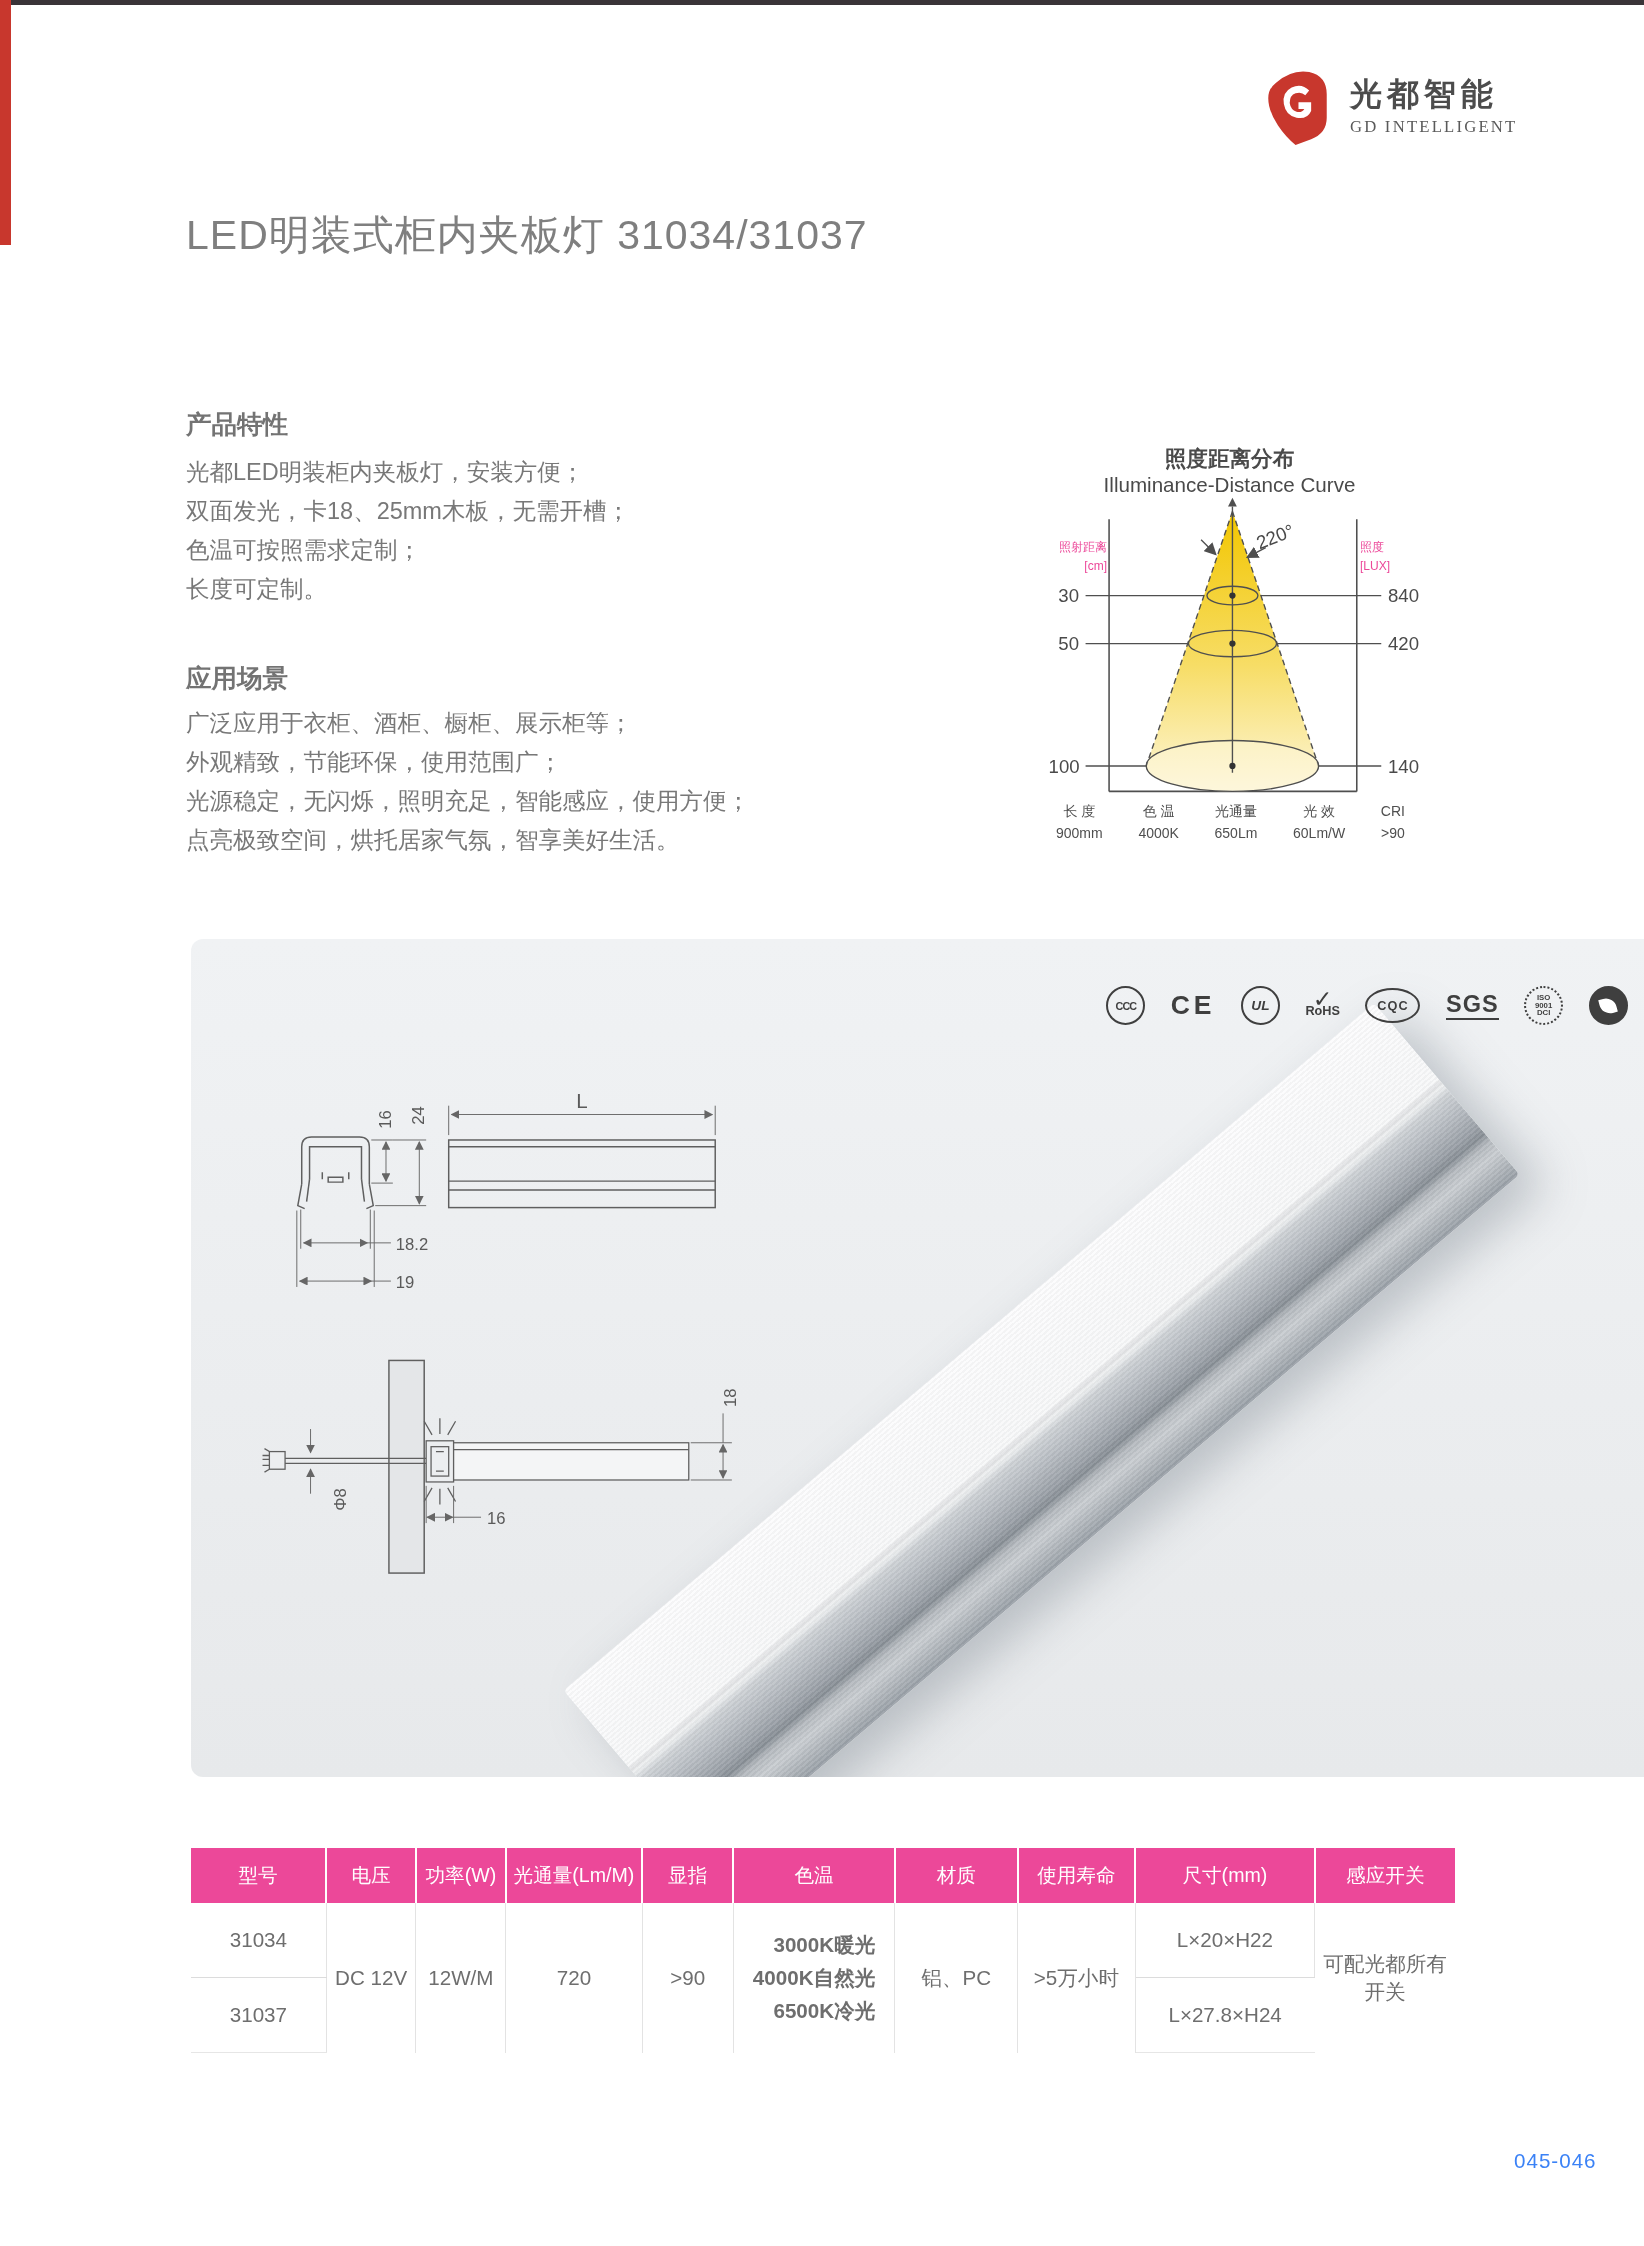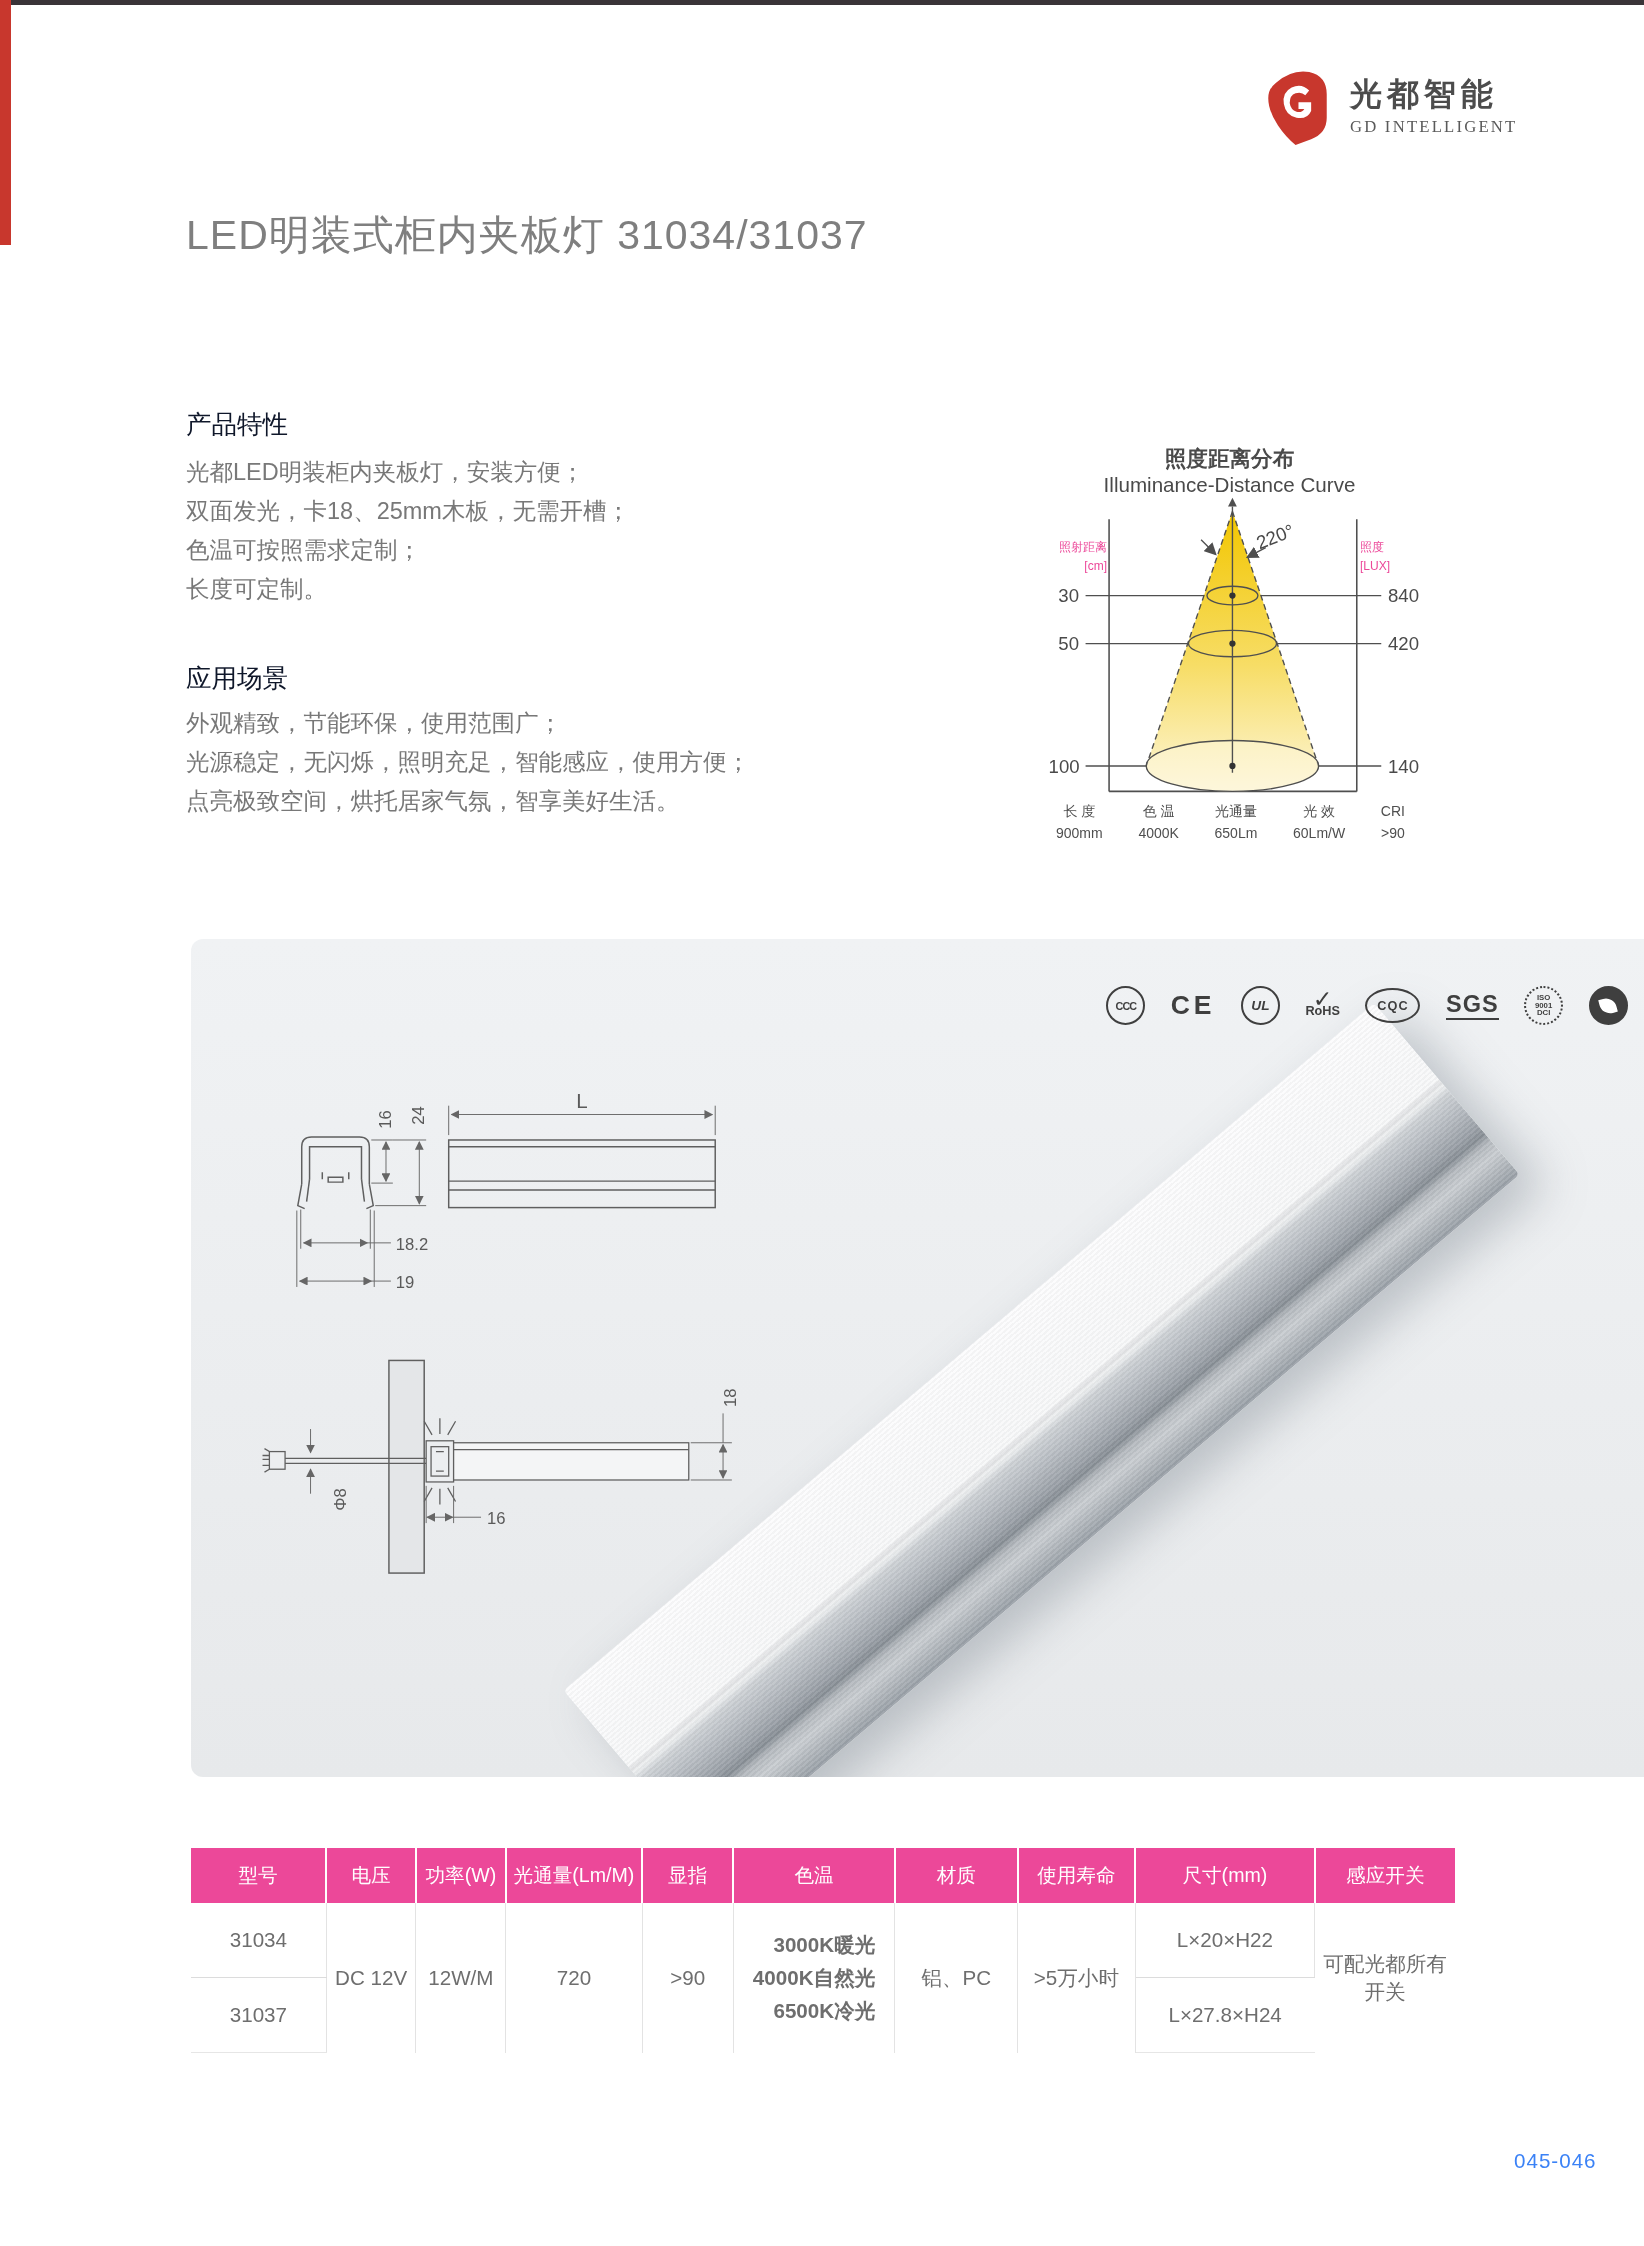--- a/index.html
+++ b/index.html
@@ -12,21 +12,21 @@
   .redtab{left:0;top:0;width:10.8px;height:245px;background:#c8372d;}
 
   
   .logo{left:1266px;top:69px;display:flex;align-items:center;gap:21px;}
   .logo-mark{width:63px;height:76px;}
   .logo-cn{font-size:32px;font-weight:700;color:#4c4c4c;letter-spacing:4.9px;line-height:1.1;}
   .logo-en{font-family:"Liberation Serif","DejaVu Serif",serif;font-size:16.7px;color:#5a5a5a;letter-spacing:2.2px;margin-top:3.9px;}
 
   .title{left:186px;top:208px;font-size:41px;font-weight:300;color:#7f7f7f;letter-spacing:1px;}
 
-  .sec-head{font-size:25.5px;font-weight:400;color:#0f172a;}
+  .sec-head{font-size:25.5px;font-weight:700;color:#737373;}
   .sec-body{font-size:23.5px;color:#787878;line-height:39px;}
 
   
   .chart{left:1019px;top:436px;width:421px;height:421px;}
   .chart .t1{left:0;top:7.8px;width:421px;text-align:center;font-size:21.6px;font-weight:700;color:#4a4a4a;}
   .chart .t2{left:0;top:37px;width:421px;text-align:center;font-size:20.6px;color:#4a4a4a;font-weight:400;}
   .chart .axlbl{font-size:12px;color:#ec4899;line-height:18.6px;margin-top:24px;}
   .chart .tick{font-size:18.6px;color:#4a4a4a;}
   .chart .specs{left:37px;top:365px;width:349px;display:flex;justify-content:space-between;}
   .chart .specs .col{text-align:center;font-size:14px;color:#4f4f4f;line-height:21.6px;white-space:nowrap;}
@@ -98,20 +98,21 @@
   <div class="abs sec-head" style="left:186px;top:407px;">产品特性</div>
   <div class="abs sec-body" style="left:186px;top:453px;">
     <div>光都LED明装柜内夹板灯，安装方便；</div>
     <div>双面发光，卡18、25mm木板，无需开槽；</div>
     <div>色温可按照需求定制；</div>
     <div>长度可定制。</div>
   </div>
 
   <div class="abs sec-head" style="left:186px;top:661px;">应用场景</div>
   <div class="abs sec-body" style="left:186px;top:704px;">
+    <div>广泛应用于衣柜、酒柜、橱柜、展示柜等；</div>
     <div>外观精致，节能环保，使用范围广；</div>
     <div>光源稳定，无闪烁，照明充足，智能感应，使用方便；</div>
     <div>点亮极致空间，烘托居家气氛，智享美好生活。</div>
   </div>
 
   <div class="abs chart">
     <div class="abs t1">照度距离分布</div>
     <div class="abs t2">Illuminance-Distance Curve</div>
 
     <div class="abs axlbl" style="left:29px;top:78px;width:59px;text-align:right;">

